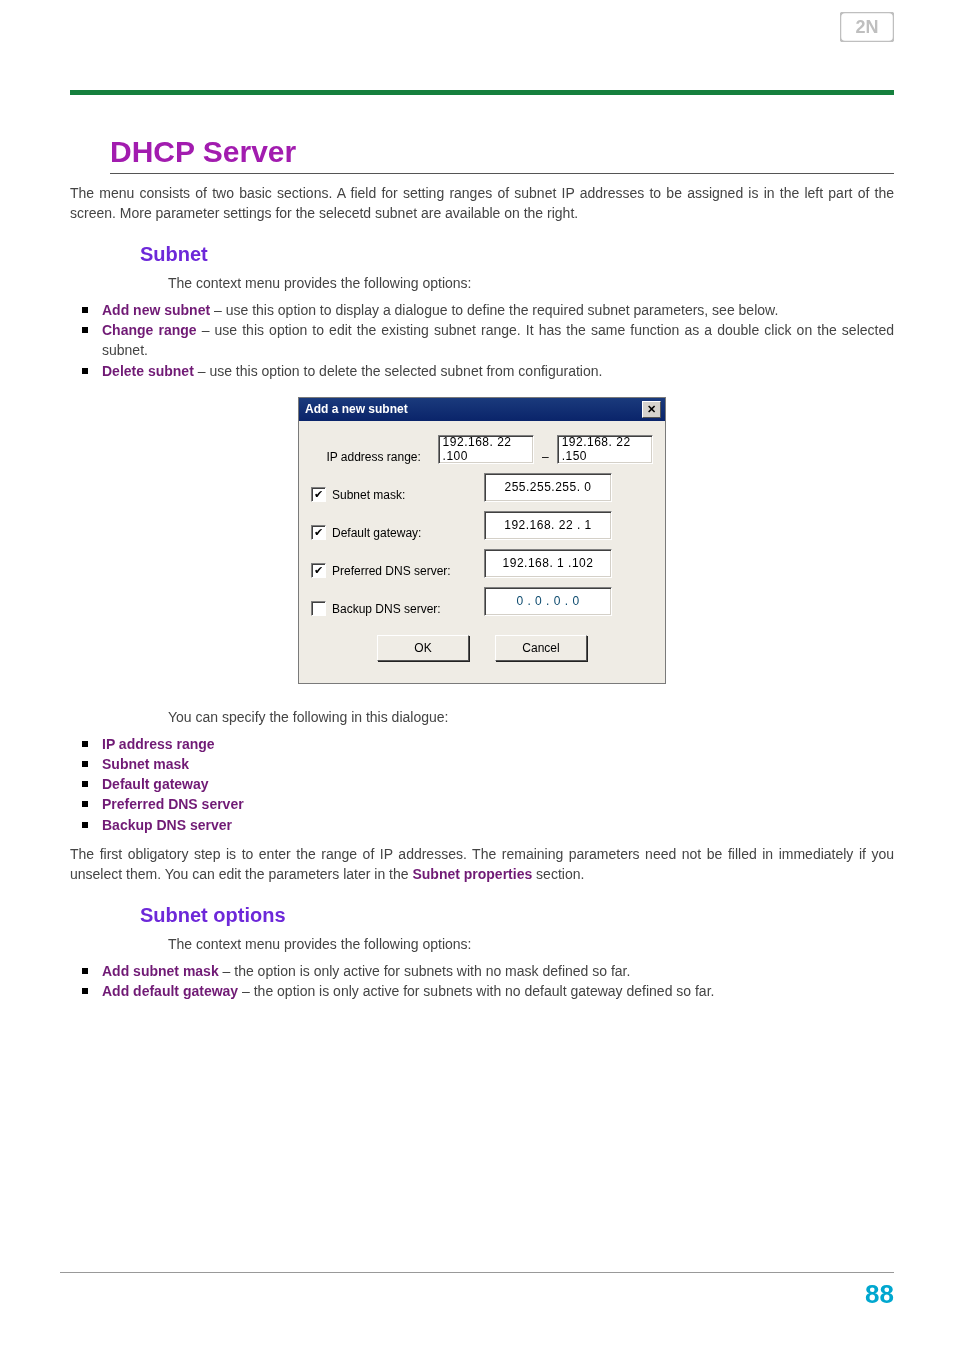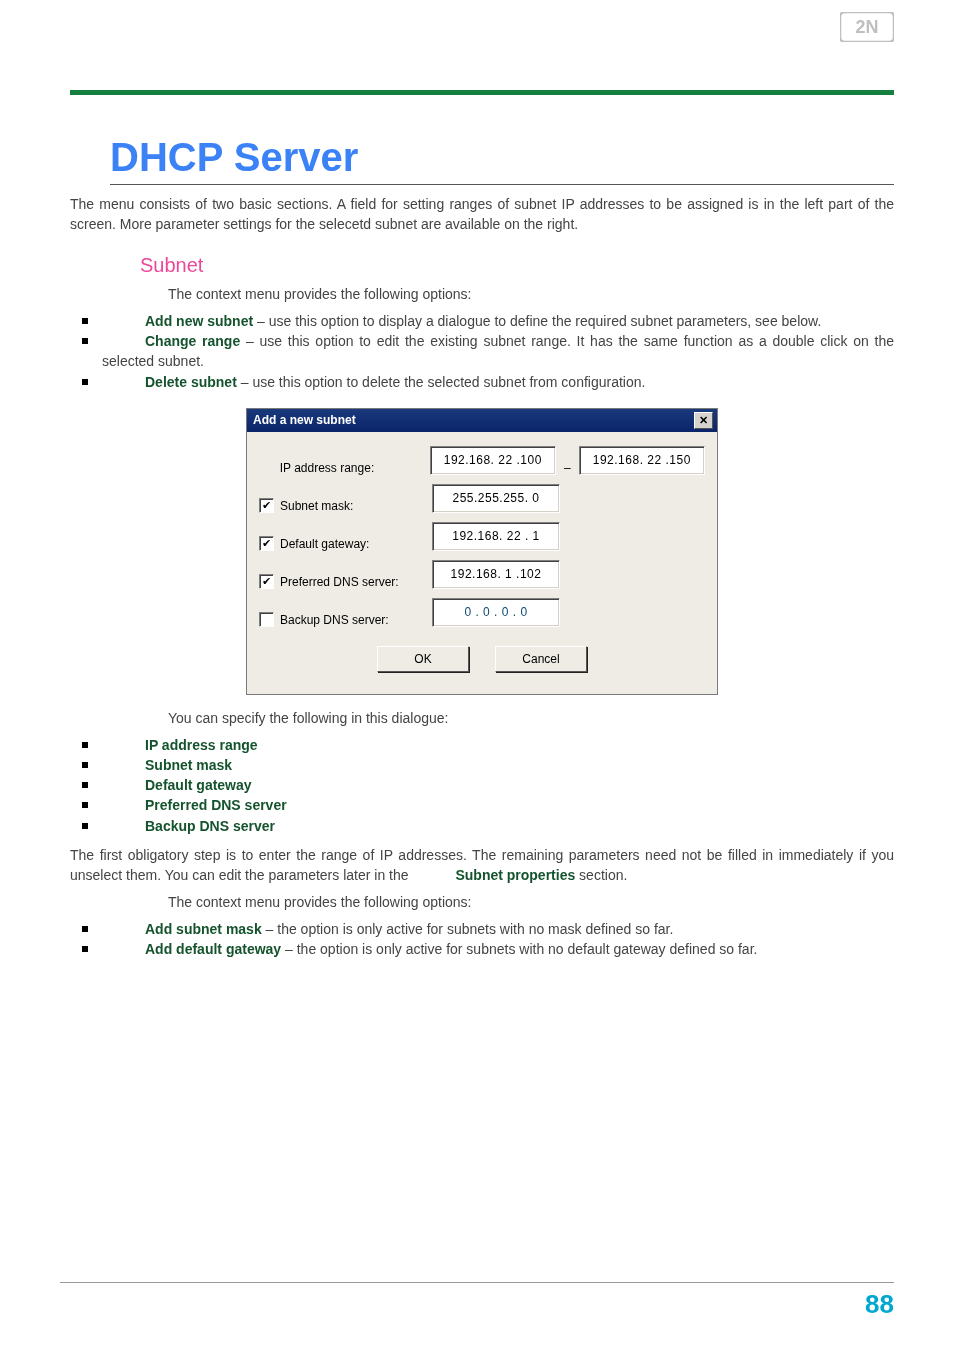--- a/index.html
+++ b/index.html
@@ -23,45 +23,45 @@
     border-bottom: 5px solid #15803d;
   }
   .logo-svg {
     position: absolute;
     right: 0px;
     top: 12px;
   }
   h1.title {
     font-family: Arial, Helvetica, sans-serif;
     font-weight: bold;
-    font-size: 40px;
+    font-size: 30px;
     margin: 40px 0 4px 40px;
-    color: #3b82f6;
+    color: #a21caf;
   }
   .title-rule {
     border: none;
     border-top: 1px solid #555;
     margin: 0 0 10px 40px;
   }
   .body-text {
     font-size: 14px;
     line-height: 1.4;
     color: #444;
     text-align: justify;
   }
   .indent {
     margin-left: 98px;
     margin-right: 0px;
   }
   h2.subtitle {
     font-family: Arial, Helvetica, sans-serif;
-    font-weight: normal;
+    font-weight: bold;
     font-size: 20px;
     margin: 20px 0 8px 70px;
-    color: #ec4899;
+    color: #6d28d9;
   }
   ul.bullets {
     margin: 6px 0 10px 0px;
     padding-left: 28px;
   }
   ul.bullets li {
     list-style: none;
     position: relative;
     font-size: 14px;
     line-height: 1.45;
@@ -71,26 +71,26 @@
   }
   ul.bullets li::before {
     content: "";
     position: absolute;
     left: -16px;
     top: 7px;
     width: 6px;
     height: 6px;
     background: #000;
   }
-  .bold { font-weight: bold; color:#14532d;margin-left:43px; }
+  .bold { font-weight: bold; color:#701a75; }
 
   
   .dialog-wrap {
-    margin: 16px auto 14px auto;
-    width: 472px;
+    margin: 16px auto 24px auto;
+    width: 368px;
   }
   .dialog {
     border: 1px solid #7a7a7a;
     font-family: Tahoma, sans-serif;
     font-size: 12px;
     color: #000;
     background: #efece5;
   }
   .dialog-title {
     display: flex;
@@ -195,21 +195,21 @@
     display:flex;
     align-items:center;
     justify-content:center;
     cursor: default;
   }
 
   .footer {
     position: absolute;
     left: 60px;
     right: 60px;
-    bottom: 30px;
+    bottom: 40px;
     border-top: 1px solid #999;
     text-align: right;
     padding-top: 6px;
   }
   .page-num {
     font-family: Arial, Helvetica, sans-serif;
     font-weight: bold;
     font-size: 26px;
     color: #00a7cf;
   }
@@ -301,20 +301,21 @@
     <li><span class="bold">IP address range</span></li>
     <li><span class="bold">Subnet mask</span></li>
     <li><span class="bold">Default gateway</span></li>
     <li><span class="bold">Preferred DNS server</span></li>
     <li><span class="bold">Backup DNS server</span></li>
   </ul>
   <div class="indent body-text para">
     <span>The first obligatory step is to enter the range of IP addresses. The remaining parameters need not be filled in immediately if you unselect them. You can edit the parameters later in the </span><span class="bold">Subnet properties</span><span> section.</span>
   </div>
 
+  <h2 class="subtitle">Subnet options</h2>
   <div class="indent body-text">The context menu provides the following options:</div>
   <ul class="bullets indent">
     <li><span class="bold">Add subnet mask</span><span> – the option is only active for subnets with no mask defined so far.</span></li>
     <li><span class="bold">Add default gateway</span><span> – the option is only active for subnets with no default gateway defined so far.</span></li>
   </ul>
 
   <div class="footer">
     <span class="page-num">88</span>
   </div>
 

